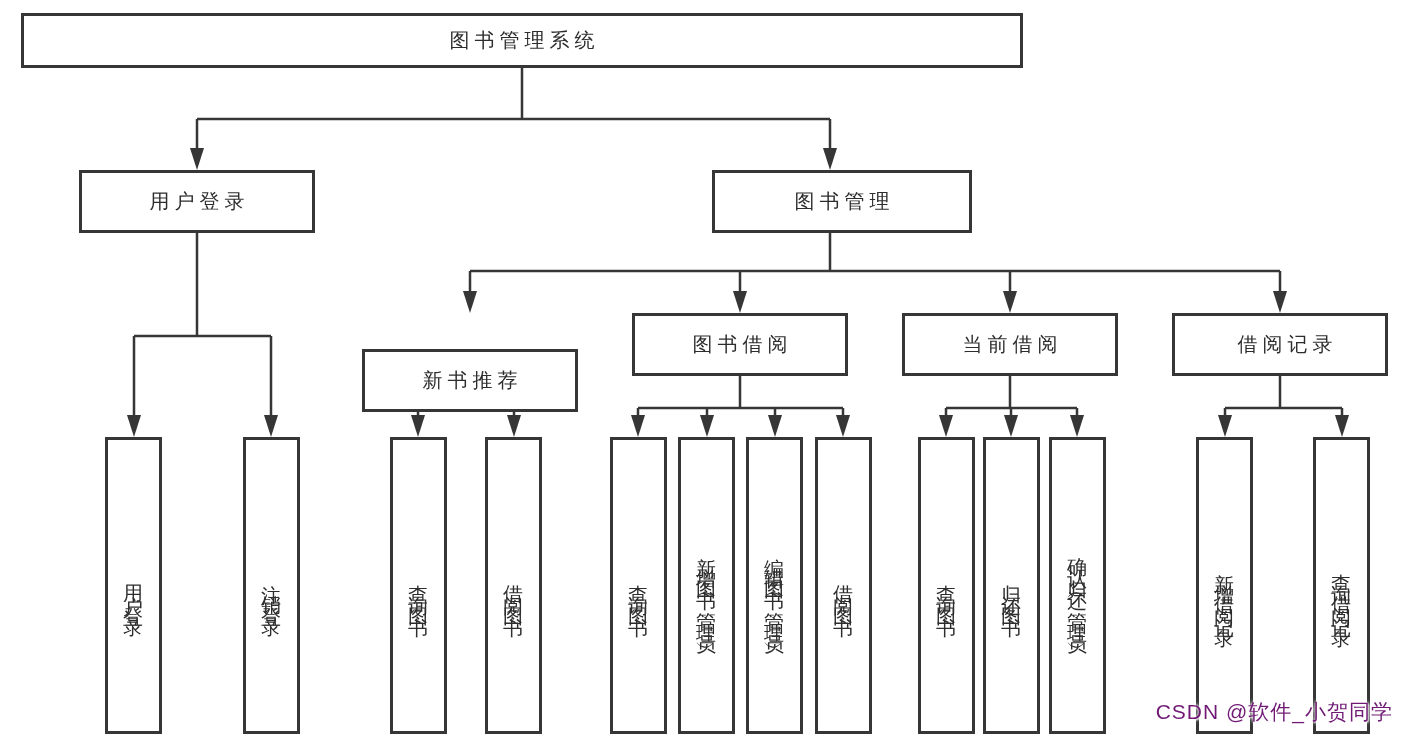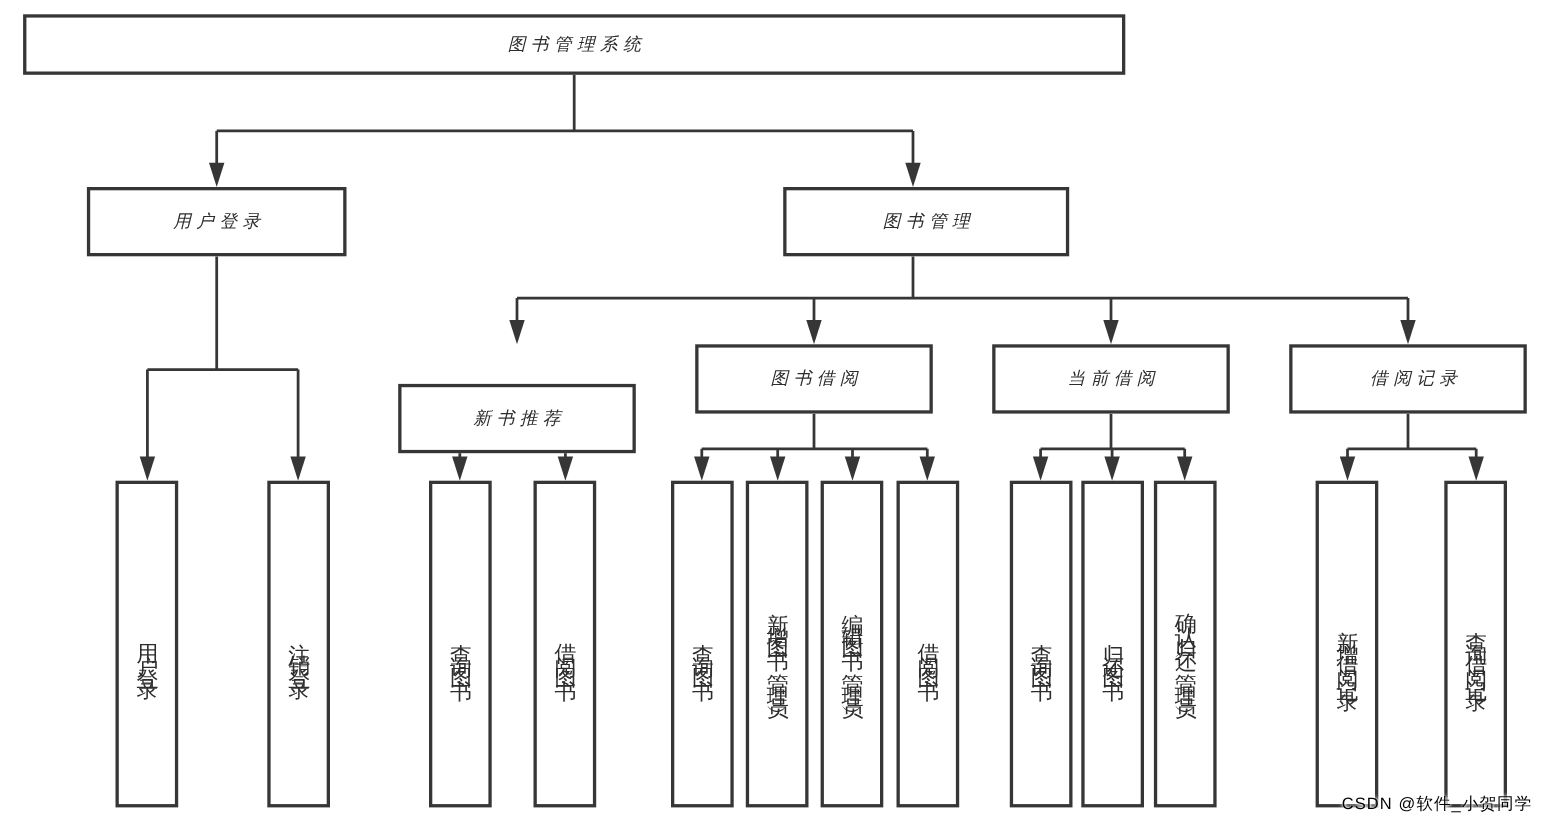--- a/index.html
+++ b/index.html
@@ -29,41 +29,40 @@
     position: absolute;
     box-sizing: border-box;
     background: #ffffff;
     border: 3px solid #363636;
     display: flex;
     align-items: center;
     justify-content: center;
     color: #2d2d2d;
   }
   .hlbl {
-    font-size: 16px;
+    font-size: 20px;
     letter-spacing: 5px;
     text-indent: 5px;
     white-space: nowrap;
-    font-style: italic;
   }
   .vlbl {
     writing-mode: vertical-rl;
     text-orientation: mixed;
     font-size: 20px;
     line-height: 1;
     letter-spacing: 11px;
     margin-bottom: -11px;
     white-space: nowrap;
   }
   .watermark {
     position: absolute;
     right: 12px;
-    bottom: 7px;
-    font-size: 15px;
-    color: #000000;
+    bottom: 21px;
+    font-size: 21px;
+    color: #701a75;
     letter-spacing: 1px;
     text-shadow: 0 0 3px #ffffff, 0 0 5px #ffffff, 1px 1px 2px #ffffff;
     white-space: nowrap;
   }
 </style>
 </head>
 <body>
 
 <div class="canvas">
 

